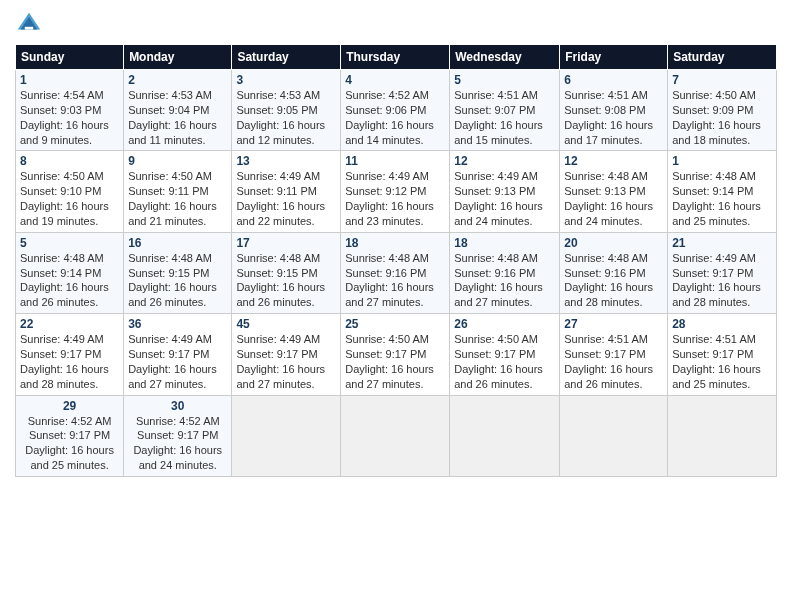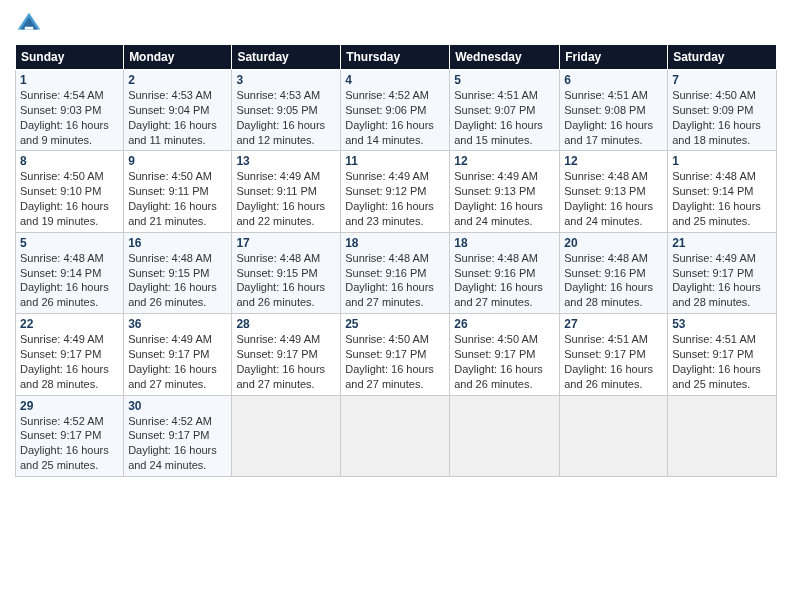--- a/index.html
+++ b/index.html
@@ -87,20 +87,21 @@
     .day-info {
       font-size: 11px;
       color: #333;
       line-height: 1.35;
     }
     .empty-cell {
       background: #f0f0f0 !important;
     }
     .last-row td {
       min-height: 55px;
+      text-align: center;
     }
   </style>
 </head>
 <body>
 
 <div class="page">
   <div class="header">
     <div class="logo">
       <svg class="logo-icon" viewBox="0 0 40 40">
         <polygon points="20,4 36,28 4,28" fill="#4a9fd4"></polygon>
@@ -224,37 +225,37 @@
         <tr>
           <td>
             <span class="day-num">22</span>
             <div class="day-info">Sunrise: 4:49 AM<br>Sunset: 9:17 PM<br>Daylight: 16 hours and 28 minutes.</div>
           </td>
           <td>
             <span class="day-num">36</span>
             <div class="day-info">Sunrise: 4:49 AM<br>Sunset: 9:17 PM<br>Daylight: 16 hours and 27 minutes.</div>
           </td>
           <td>
-            <span class="day-num">28</span>
+            <span class="day-num">45</span>
             <div class="day-info">Sunrise: 4:49 AM<br>Sunset: 9:17 PM<br>Daylight: 16 hours and 27 minutes.</div>
           </td>
           <td>
             <span class="day-num">25</span>
             <div class="day-info">Sunrise: 4:50 AM<br>Sunset: 9:17 PM<br>Daylight: 16 hours and 27 minutes.</div>
           </td>
           <td>
             <span class="day-num">26</span>
             <div class="day-info">Sunrise: 4:50 AM<br>Sunset: 9:17 PM<br>Daylight: 16 hours and 26 minutes.</div>
           </td>
           <td>
             <span class="day-num">27</span>
             <div class="day-info">Sunrise: 4:51 AM<br>Sunset: 9:17 PM<br>Daylight: 16 hours and 26 minutes.</div>
           </td>
           <td>
-            <span class="day-num">53</span>
+            <span class="day-num">28</span>
             <div class="day-info">Sunrise: 4:51 AM<br>Sunset: 9:17 PM<br>Daylight: 16 hours and 25 minutes.</div>
           </td>
         </tr>
         <tr class="last-row">
           <td>
             <span class="day-num">29</span>
             <div class="day-info">Sunrise: 4:52 AM<br>Sunset: 9:17 PM<br>Daylight: 16 hours and 25 minutes.</div>
           </td>
           <td>
             <span class="day-num">30</span>

